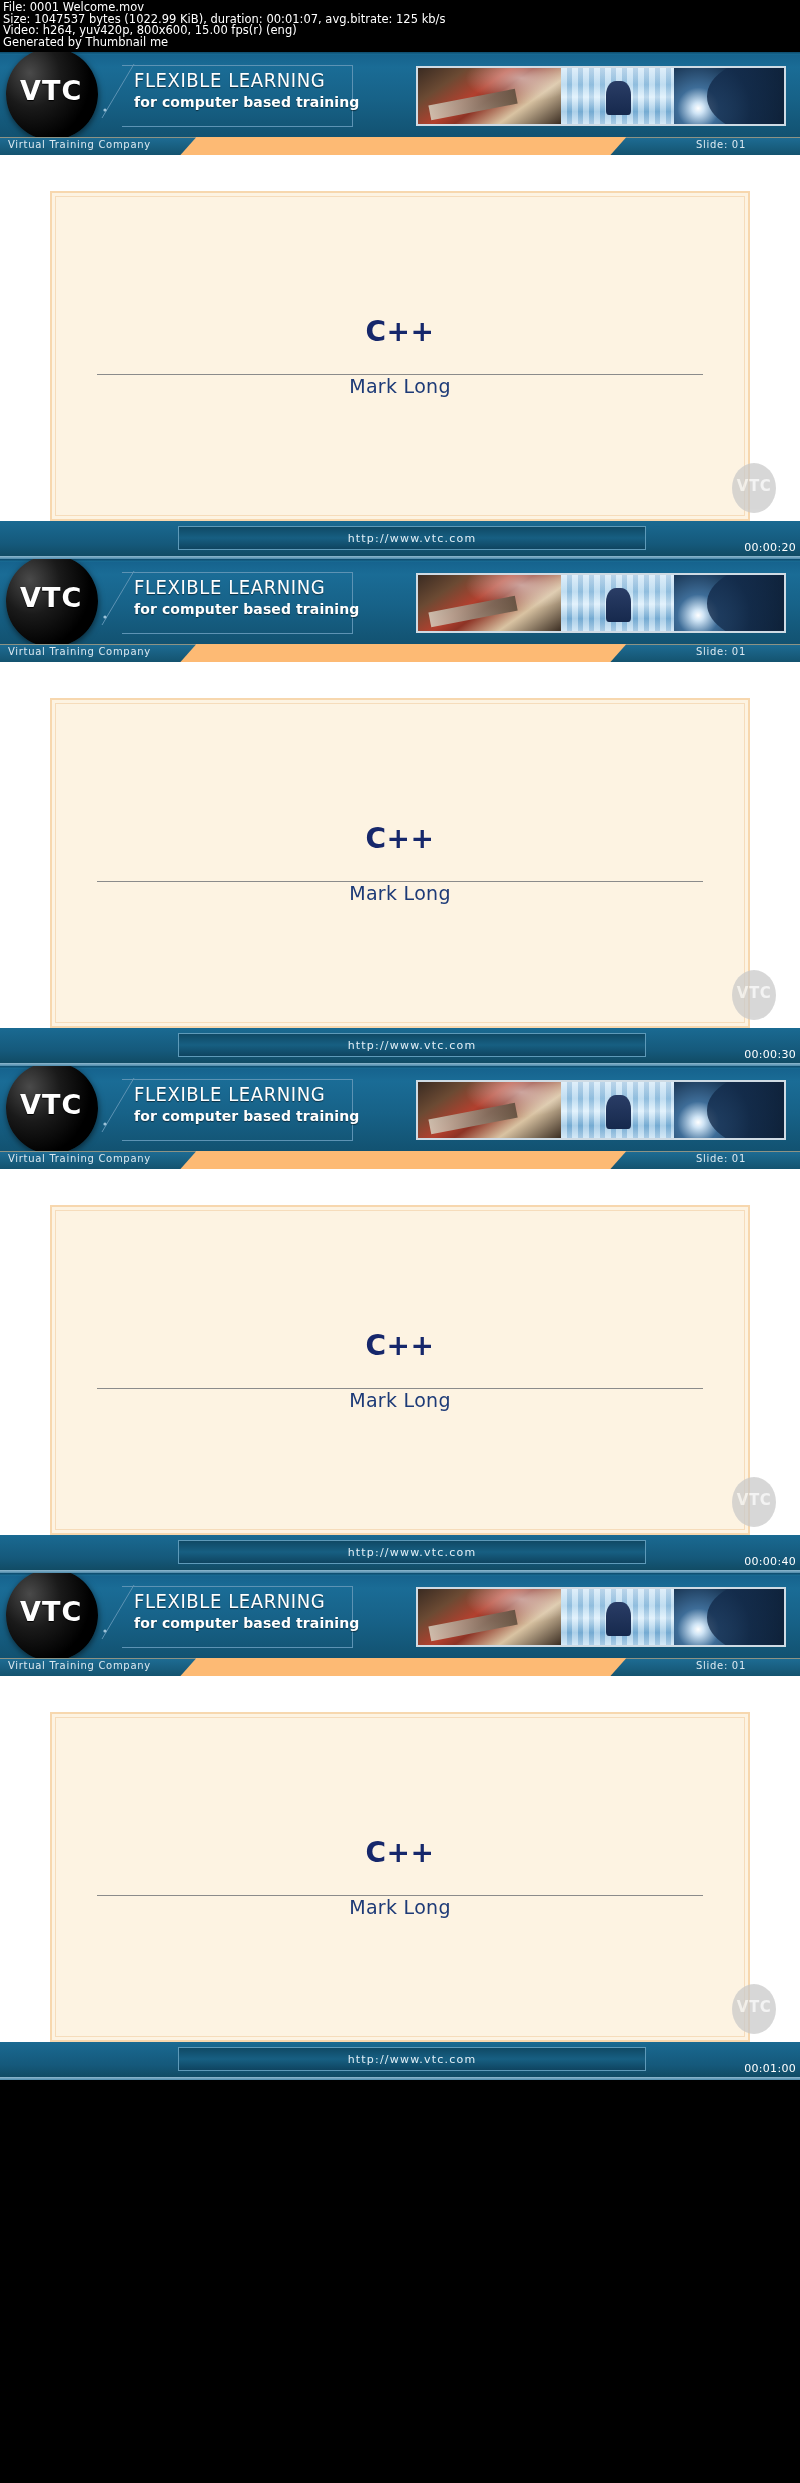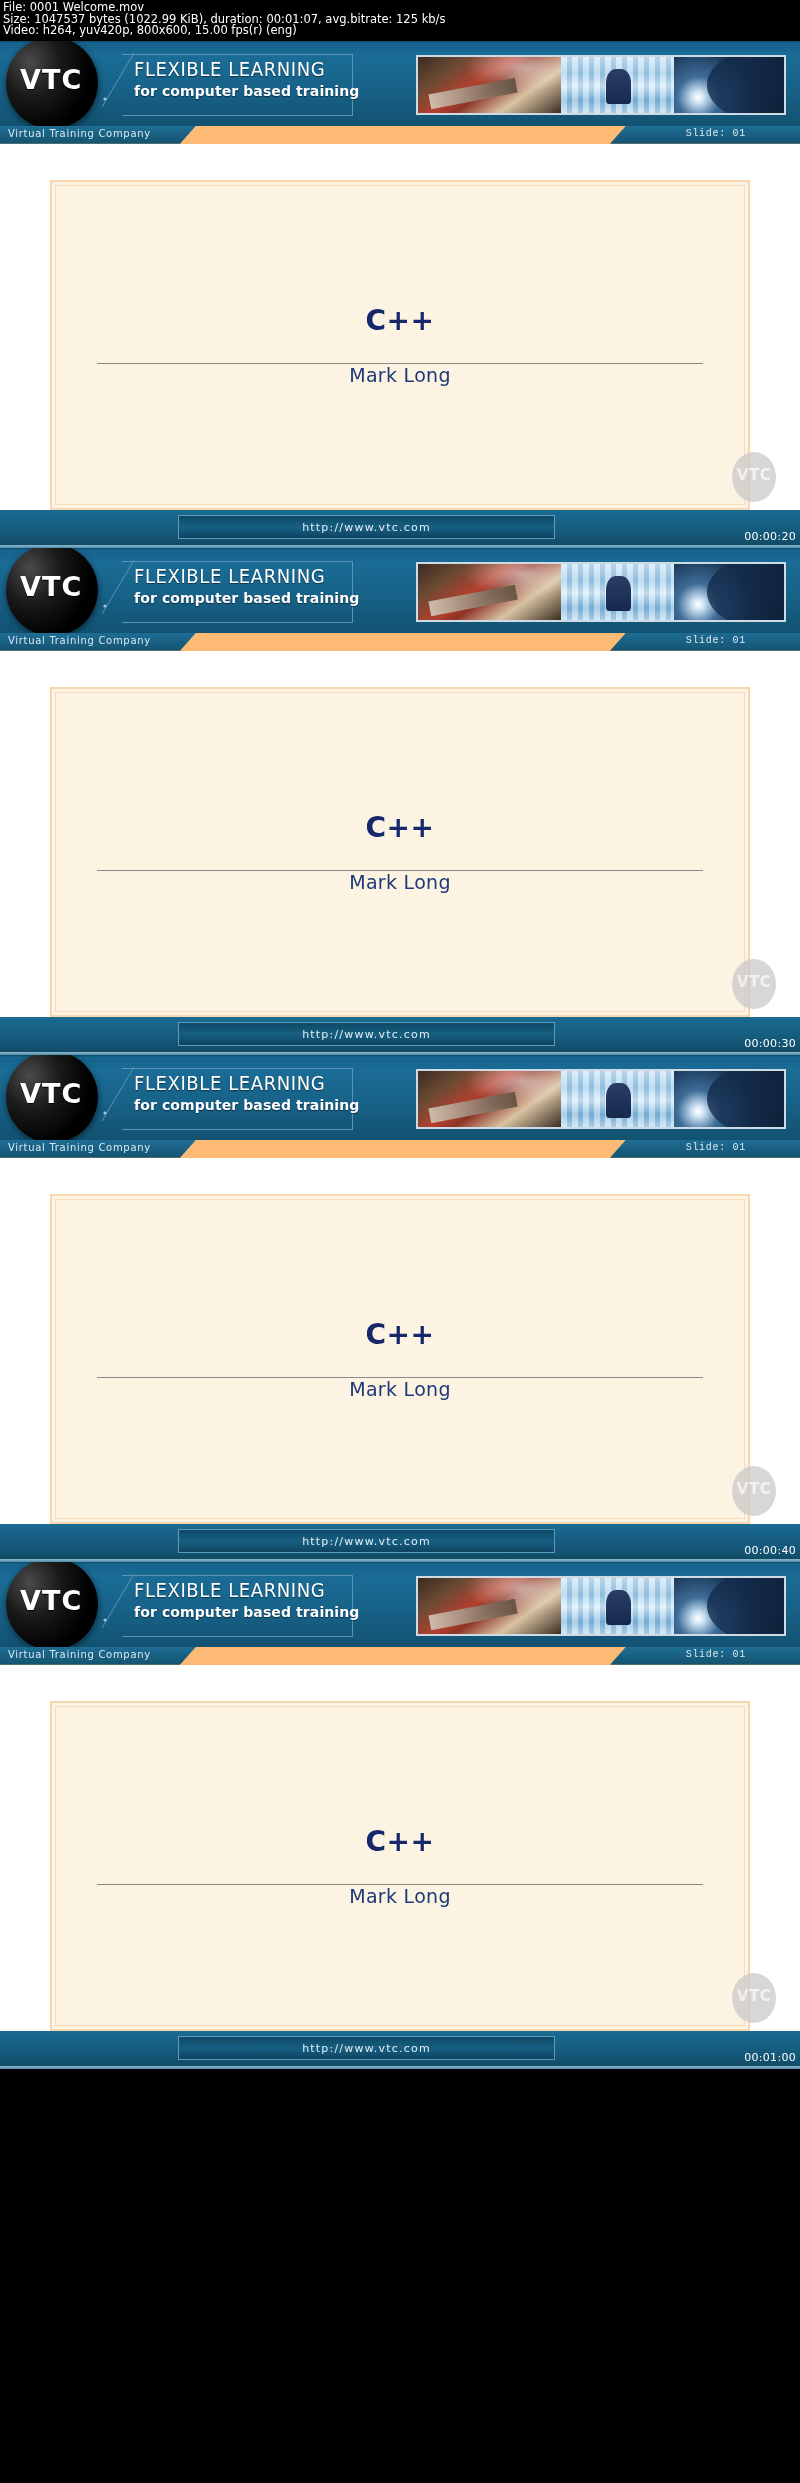--- a/index.html
+++ b/index.html
@@ -58,21 +58,21 @@
 
   
   .slidebar{height:18px;width:800px;position:relative;background:#fdba74;}
   .sb-left{position:absolute;left:0;top:0;height:18px;width:196px;
         background:linear-gradient(180deg,#1e6d95,#14536f);
         clip-path:polygon(0 0,196px 0,180px 18px,0 18px);}
   .sb-left span{position:absolute;left:8px;top:2px;color:#dce9f1;font-size:10px;letter-spacing:.7px;}
   .sb-right{position:absolute;right:0;top:0;height:18px;width:190px;
         background:linear-gradient(180deg,#1e6d95,#14536f);
         clip-path:polygon(16px 0,190px 0,190px 18px,0 18px);}
-  .sb-right span{position:absolute;right:54px;top:2px;color:#dce9f1;font-size:10px;letter-spacing:.7px;font-family:Liberation Mono, monospace;}
+  .sb-right span{position:absolute;right:54px;top:2px;color:#dce9f1;font-size:10px;letter-spacing:.7px;}
 
   
   .slide{width:800px;background:#fff;position:relative;}
   .card{margin:36px auto 0 auto;width:700px;box-sizing:border-box;
         background:#fdf3e2;border:2px solid #f7d7ae;padding:3px;}
   .card-in{border:1px solid #f6dcbb;background:#fdf3e2;height:100%;box-sizing:border-box;
         display:flex;flex-direction:column;justify-content:center;align-items:center;}
   .card-title{color:#16276b;font-weight:bold;font-size:28px;letter-spacing:.5px;text-align:center;}
   .rule{width:88%;height:0;border-top:1px solid #8b8b8b;margin:26px 0 0 0;}
   .card-author{color:#1d3a77;font-size:19px;text-align:center;letter-spacing:.3px;}
@@ -80,35 +80,36 @@
   .watermark{position:absolute;right:24px;bottom:8px;width:44px;height:50px;border-radius:50%;
         background:#c9c9c9;opacity:.72;}
   .watermark span{position:absolute;left:0;right:0;top:14px;text-align:center;color:#efefef;
         font-weight:bold;font-size:15px;letter-spacing:.5px;}
 
   
   .foot{width:800px;height:38px;position:relative;
         background:linear-gradient(180deg,#1a6a92 0%,#15597b 60%,#10485f 100%);}
   .foot:after{content:"";position:absolute;left:0;bottom:0;width:800px;height:3px;
         background:linear-gradient(180deg,#8fb8ce,#4d8aab);}
-  .urlbar{position:absolute;left:178px;top:5px;width:377px;height:24px;box-sizing:border-box;
+  .urlbar{position:absolute;left:178px;top:5px;width:468px;height:24px;box-sizing:border-box;
         border:1px solid #5e9ab9;background:linear-gradient(180deg,#0f4965,#175f82 50%,#0e4460);}
   .urlbar span{position:absolute;left:0;right:0;top:5px;text-align:center;color:#e3eff6;
         font-size:11px;letter-spacing:1.2px;}
   .tstamp{position:absolute;right:4px;bottom:5px;color:#fff;font-size:11px;letter-spacing:.3px;}
 </style>
 </head>
 <body>
 
 <div class="sheet">
 
   <div class="meta">
     <div>File: 0001 Welcome.mov</div>
     <div>Size: 1047537 bytes (1022.99 KiB), duration: 00:01:07, avg.bitrate: 125 kb/s</div>
     <div>Video: h264, yuv420p, 800x600, 15.00 fps(r) (eng)</div>
+    <div>Generated by Thumbnail me</div>
   </div>
 
   <div id="frames-host">
   <div class="frame">
 
     <div class="banner">
       <div class="logo-ell">
         <span>VTC</span>
       </div>
       <svg class="tag-diag" viewBox="0 0 40 66">

